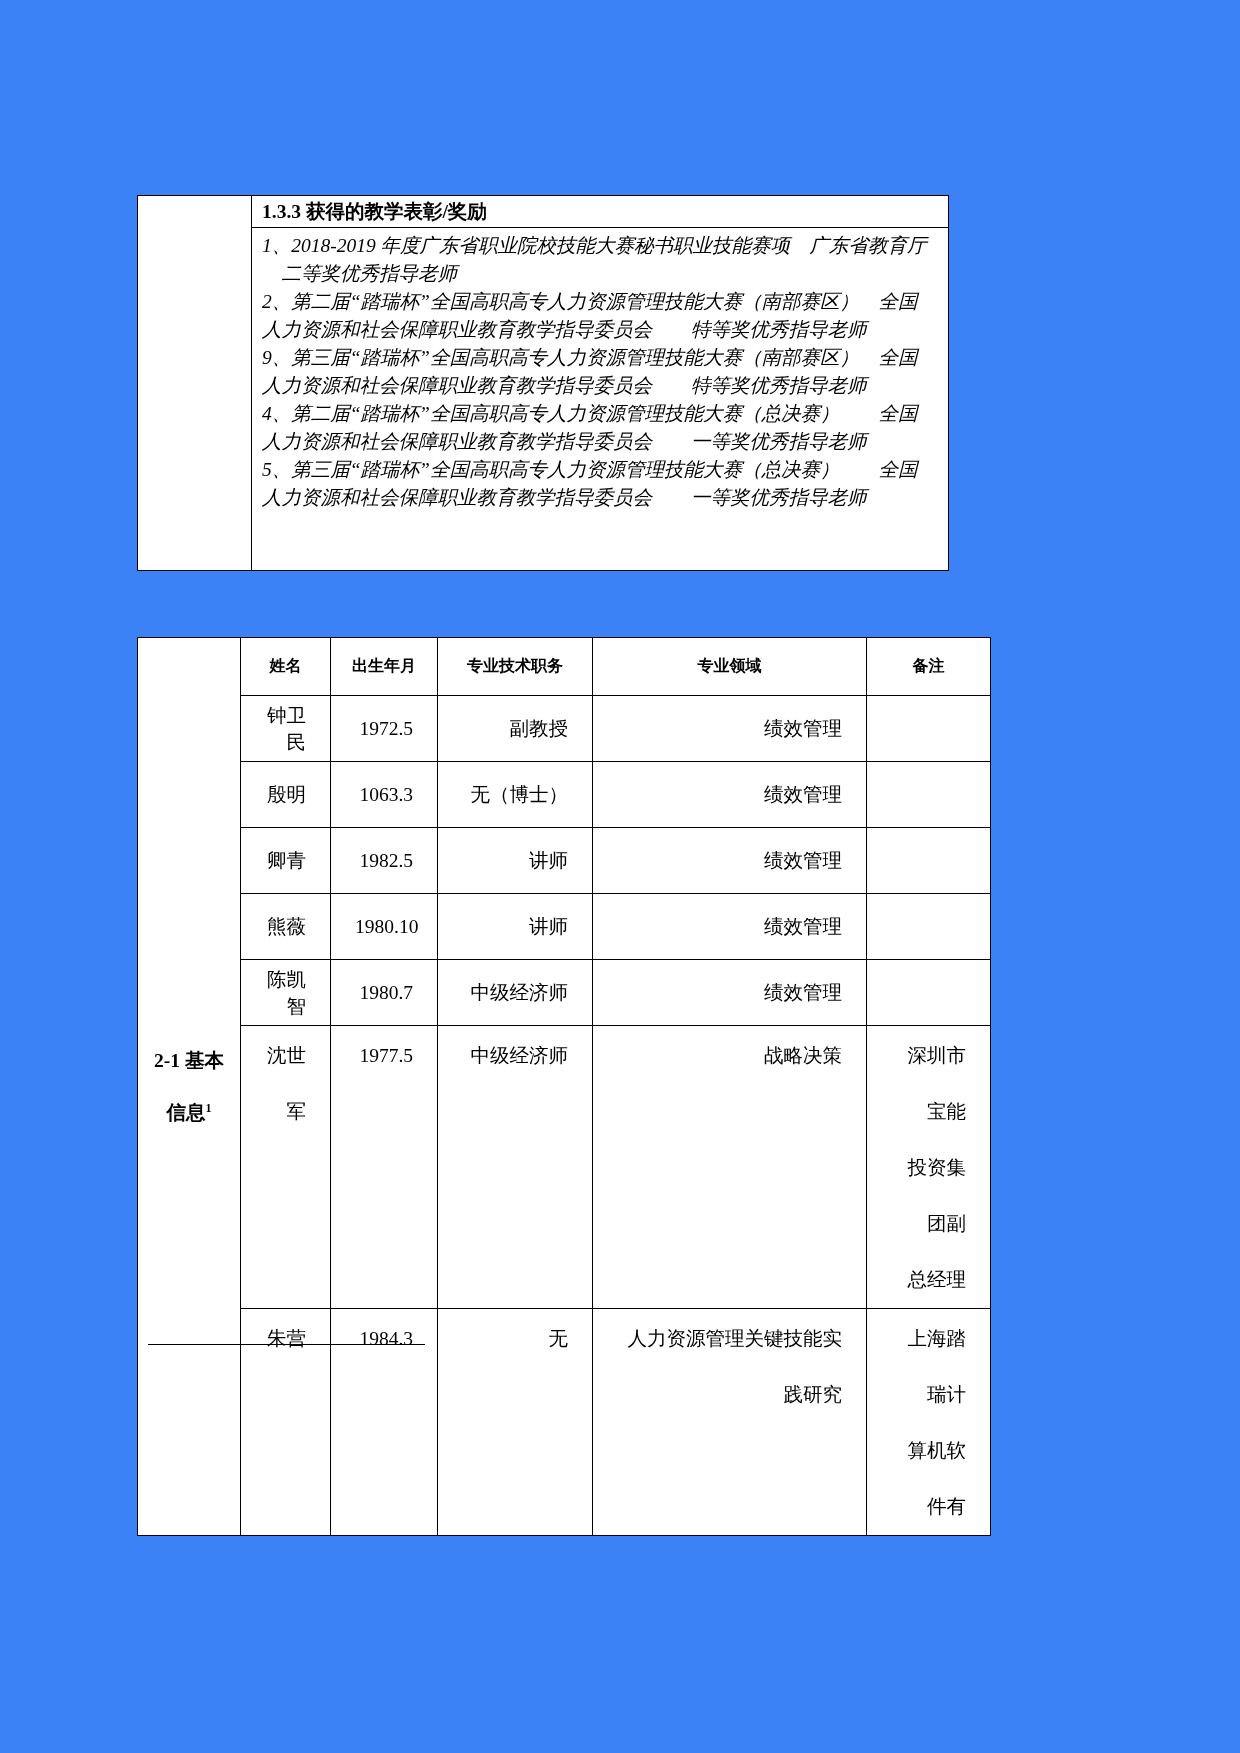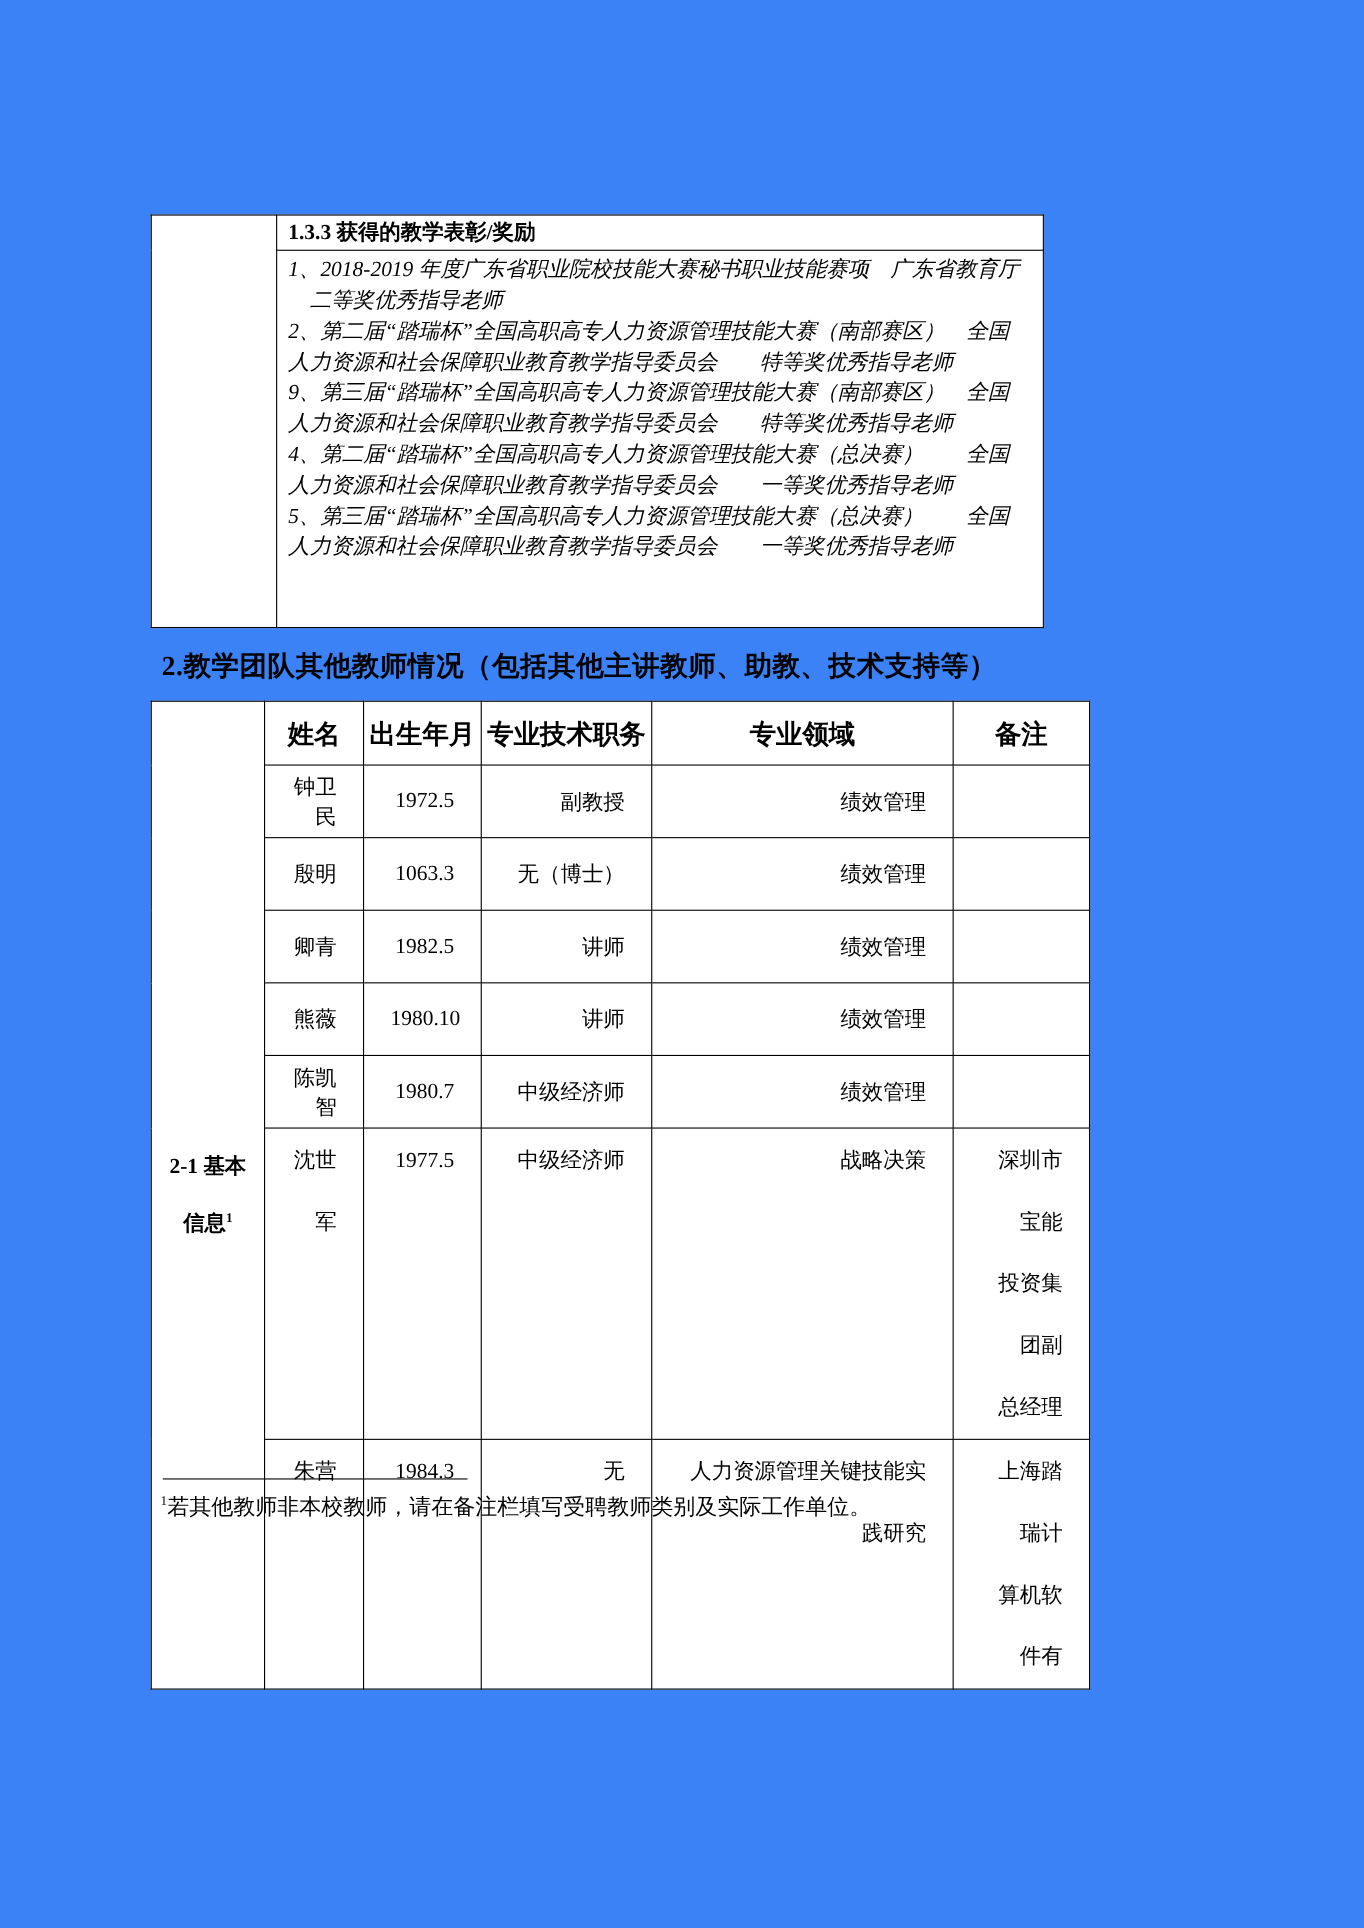--- a/index.html
+++ b/index.html
@@ -61,21 +61,21 @@
     font-weight: bold;
     letter-spacing: 0.5px;
     white-space: nowrap;
   }
 
   
   .teachers { left: 137px; top: 637px; width: 853px; }
   .teachers th {
     font-weight: bold;
     text-align: center;
-    font-size: 24px;
+    font-size: 16px;
     height: 58px;
     vertical-align: middle;
   }
   .label-cell {
     font-weight: bold;
     text-align: center;
     font-size: 20px;
     vertical-align: middle;
     padding: 0 4px;
   }
@@ -145,21 +145,20 @@
           <div class="aline">人力资源和社会保障职业教育教学指导委员会　　特等奖优秀指导老师</div>
           <div class="aline">4、第二届“踏瑞杯”全国高职高专人力资源管理技能大赛（总决赛）　　全国</div>
           <div class="aline">人力资源和社会保障职业教育教学指导委员会　　一等奖优秀指导老师</div>
           <div class="aline">5、第三届“踏瑞杯”全国高职高专人力资源管理技能大赛（总决赛）　　全国</div>
           <div class="aline">人力资源和社会保障职业教育教学指导委员会　　一等奖优秀指导老师</div>
         </td>
       </tr>
     </tbody>
   </table>
 
-  <h2 class="section-title">2.教学团队其他教师情况（包括其他主讲教师、助教、技术支持等）</h2>
 
   <table class="tbl teachers">
     <colgroup>
       <col style="width:103px">
         <col style="width:90px">
         <col style="width:107px">
       <col style="width:155px">
         <col style="width:274px">
         <col style="width:124px">
     </colgroup>
@@ -232,15 +231,14 @@
         <td class="data-cell">无</td>
         <td class="data-cell pre">人力资源管理关键技能实
 践研究</td>
         <td class="data-cell pre">上海踏瑞计
 算机软件有</td>
       </tr>
     </tbody>
   </table>
 
   <div class="footnote-rule"></div>
-  <div class="footnote"><sup class="sup">1</sup><span>若其他教师非本校教师，请在备注栏填写受聘教师类别及实际工作单位。</span></div>
 
 </div>
 
 </body></html>

